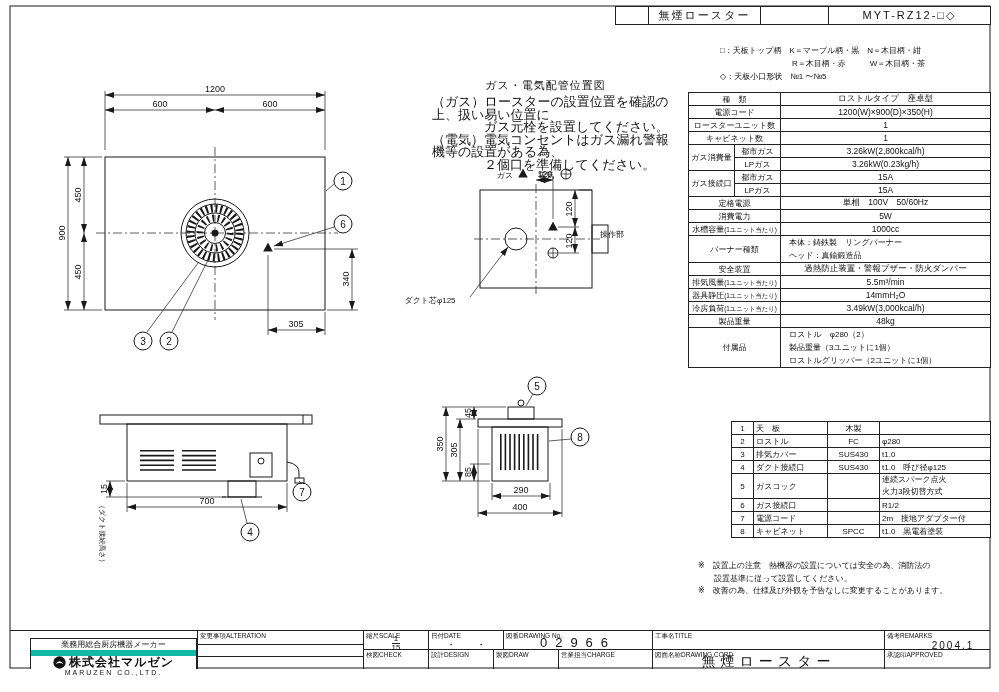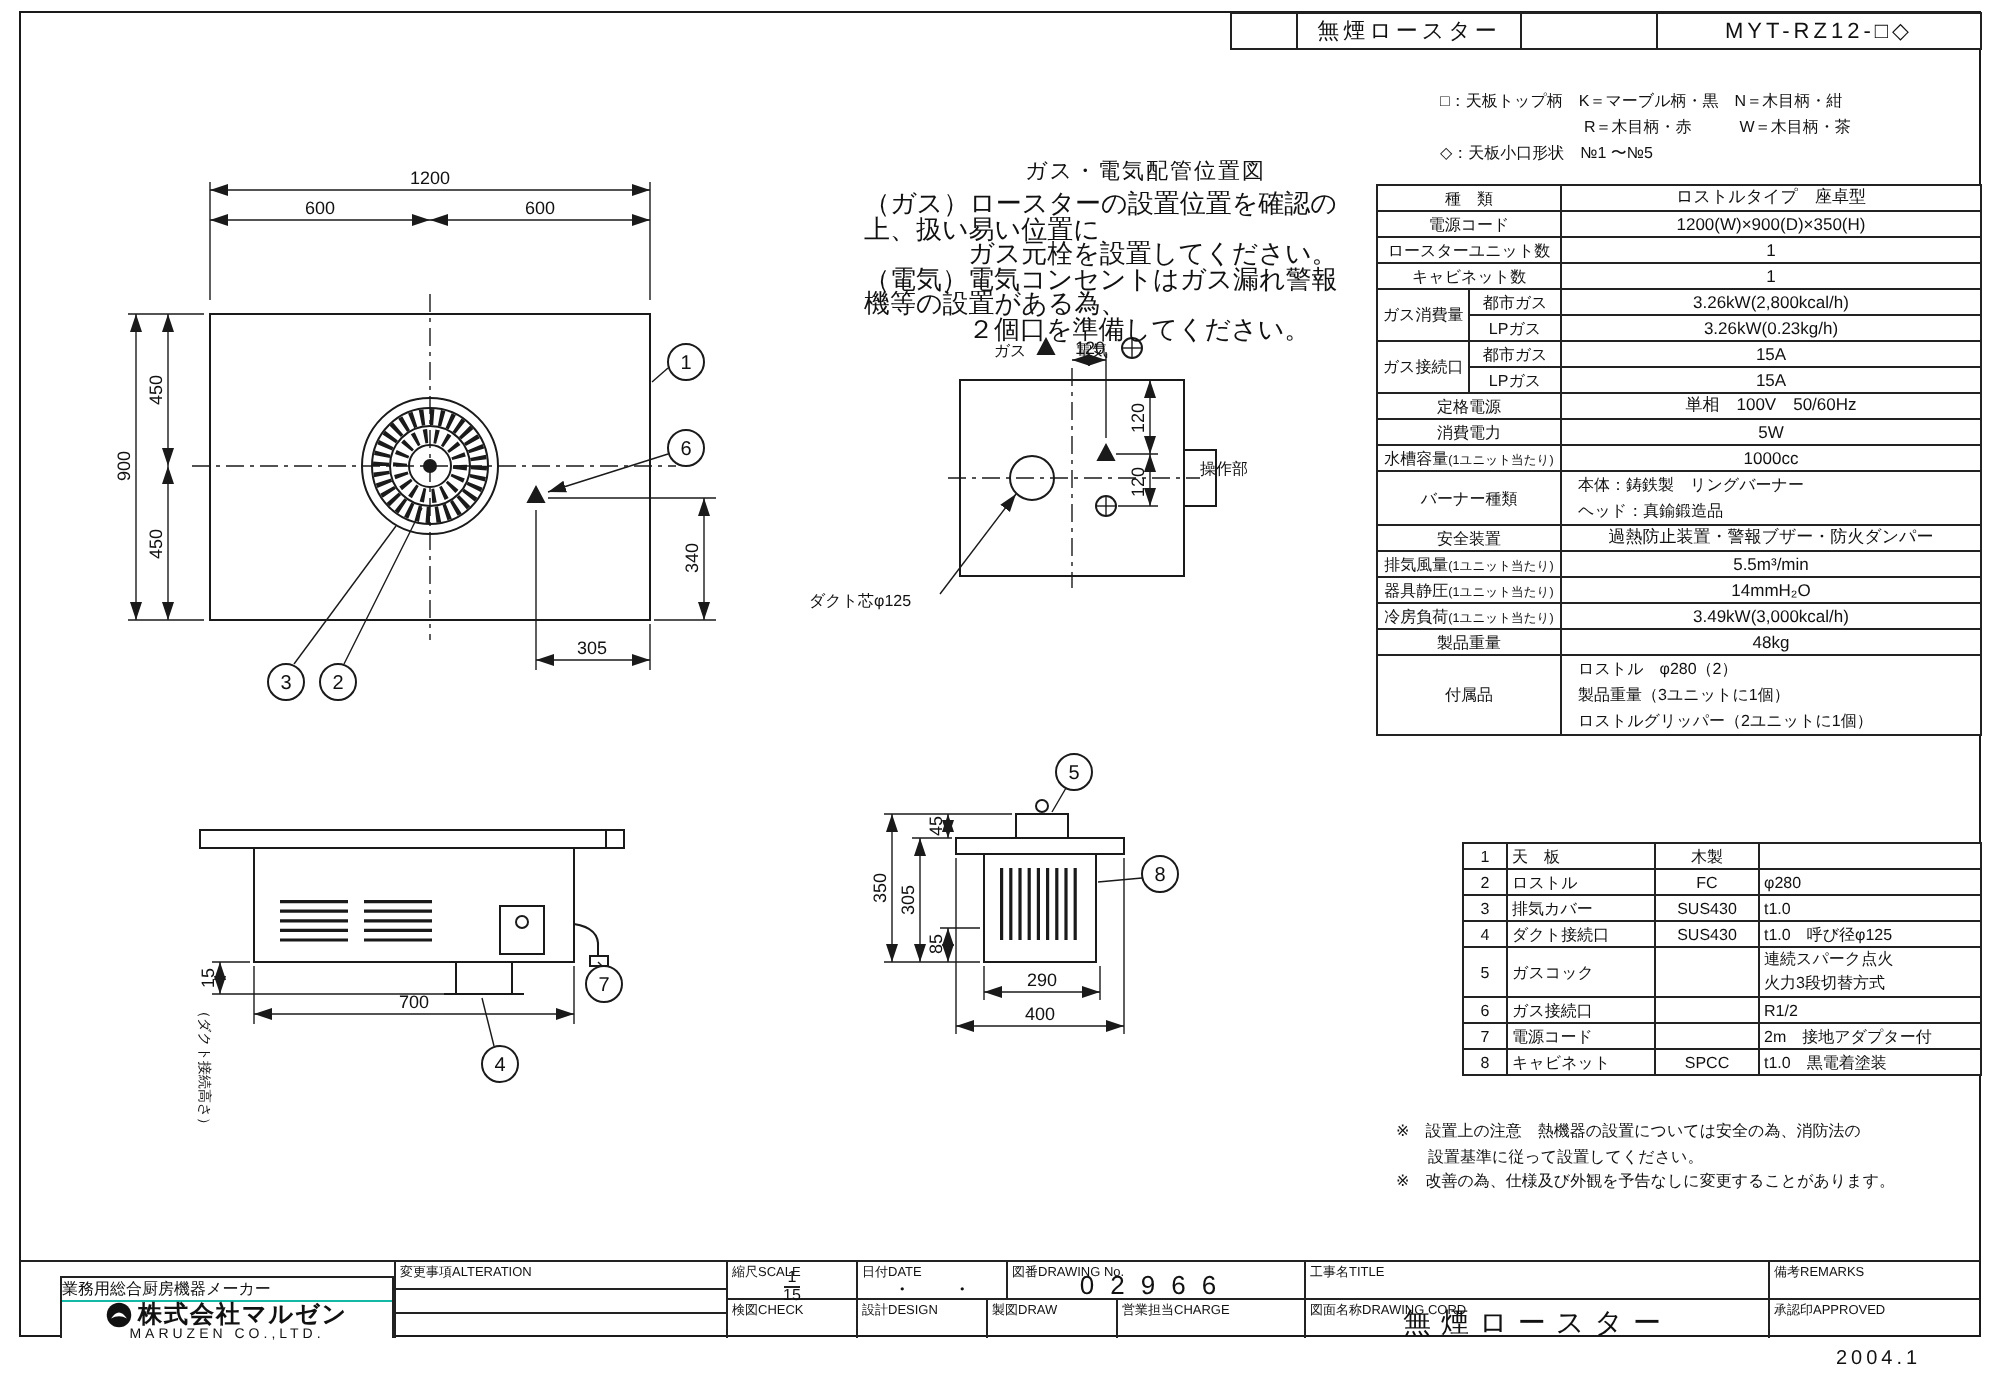--- a/index.html
+++ b/index.html
@@ -18,21 +18,21 @@
 td{border:1px solid #222;overflow:hidden;white-space:nowrap;font-size:8px}
 
 .ttable{left:615px;top:6px;width:375px}
 .ttable td{text-align:center}
 .ttable .hdr td{font-size:7.5px;height:16px}
 .ttable .valr td{height:18px}
 .bigval{font-size:11px;letter-spacing:2px}
 
 .legend{left:720px;top:44px;width:240px;font-size:8px;line-height:13px;white-space:pre-line}
 
-.ptitle{left:458px;top:78px;width:175px;text-align:right;font-size:11px;letter-spacing:1px}
+.ptitle{left:458px;top:78px;width:175px;text-align:center;font-size:11px;letter-spacing:1px}
 .pnotes{left:432px;top:96px;width:240px;font-size:13px;line-height:12.5px;white-space:pre-line}
 
 .spec{left:688px;top:92px;width:302px}
 .spec td{height:13px;padding:0 2px;text-align:center;font-size:8px}
 .spec td.v{font-size:8.5px}
 .tn{font-size:6.3px}
 .cline{height:13px;line-height:13px;text-align:left;padding-left:6px}
 
 .parts{left:731px;top:421px;width:259px}
 .parts td{height:13px;padding:0 2px}
@@ -42,30 +42,30 @@
 
 .notes{left:698px;top:560px;width:292px;font-size:8px;line-height:12.5px;white-space:pre-line}
 
 .footer{position:absolute;left:10px;top:630px;width:980px;height:38px;border-top:1px solid #222}
 .fc{position:absolute;border-left:1px solid #222}
 .bb{border-bottom:1px solid #222}
 .fl{position:absolute;left:2px;top:1px;font-size:6.5px;white-space:nowrap}
 .fv{position:absolute;left:0;right:0;top:7px;text-align:center;font-size:9px}
 .hline{position:absolute;left:0;right:0;border-top:1px solid #222}
 .maker{position:absolute;left:20px;top:7px;width:167px;height:31px;border:1px solid #222;border-bottom:none;background:#fff}
-.tagline{font-size:8px;line-height:11px;border-bottom:1px solid #14b8a6;white-space:nowrap}
+.tagline{font-size:8px;text-align:center;line-height:11px;border-bottom:6px solid #14b8a6;white-space:nowrap}
 .corow{display:flex;align-items:center;justify-content:center;height:13px;gap:3px}
 .coname{font-size:12px;font-weight:bold;letter-spacing:1px;white-space:nowrap}
 .coen{font-size:7px;letter-spacing:2px;text-align:center;line-height:7px;white-space:nowrap}
 .frac{display:inline-block;font-size:8px;line-height:8px;text-align:center;margin-top:-3px}
 .frac .den{display:block;border-top:1px solid #222}
 .dwgno{font-size:13px;letter-spacing:8px}
 .dwgname{font-size:14px;letter-spacing:5px}
 .datev{font-size:10px}
-.issue{left:918px;top:674px;width:70px;text-align:left;font-size:10px;letter-spacing:2px}
+.issue{left:918px;top:640px;width:70px;text-align:center;font-size:10px;letter-spacing:2px}
 </style>
 </head>
 <body>
 
 <svg class="sheet" width="999" height="692" viewBox="0 0 999 692">
   <defs>
     <marker id="ar" markerWidth="10" markerHeight="8" refX="9" refY="4" orient="auto-start-reverse" markerUnits="userSpaceOnUse">
       <path d="M0,1 L9,4 L0,7 Z" fill="#1a1a1a"></path>
     </marker>
   </defs>

